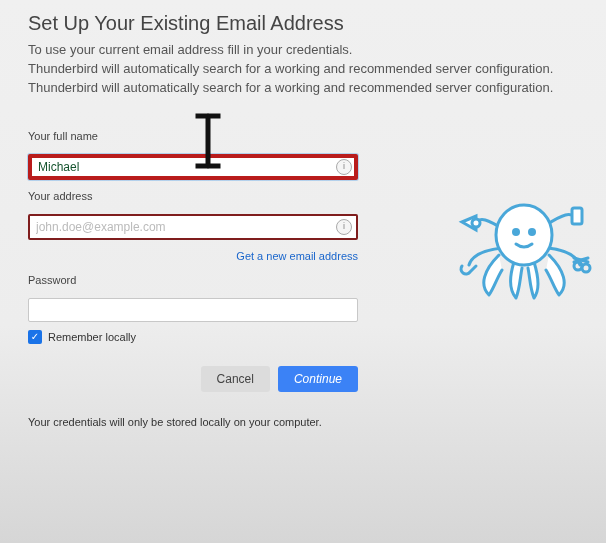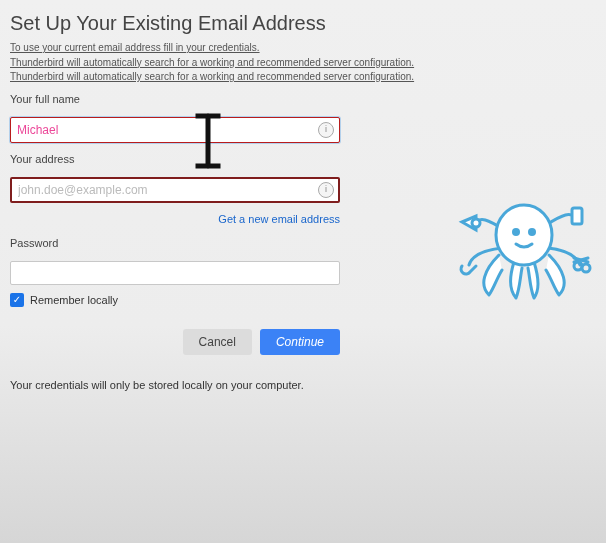--- a/index.html
+++ b/index.html
@@ -7,35 +7,34 @@
     padding: 0;
     width: 606px;
     height: 543px;
     font-family: "Segoe UI", Arial, sans-serif;
     background: linear-gradient(to bottom, #f0f0f0 0%, #ededed 60%, #d6d6d6 100%);
     color: #333;
     overflow: hidden;
     position: relative;
   }
   .page {
-    padding: 10px 10px 0 10px;
+    padding: 10px 10px 0 28px;
     box-sizing: border-box;
   }
   h1 {
     font-size: 20px;
     font-weight: 400;
     color: #444;
     margin: 2px 0 6px 0;
   }
   .desc {
-    font-size: 10px;
+    font-size: 13px;
     color: #555;
     line-height: 1.45;
-    margin-bottom: 8px;
-    text-decoration: underline;
+    margin-bottom: 32px;
   }
   .form-area {
     width: 330px;
   }
   .field-label {
     font-size: 11px;
     color: #444;
     margin-bottom: 12px;
   }
   .input-wrap {
@@ -47,23 +46,23 @@
     box-sizing: border-box;
     height: 26px;
     padding: 3px 28px 3px 6px;
     font-size: 12px;
     border: 2px solid #7f1d1d;
     border-radius: 2px;
     background: #fff;
     color: #888;
   }
   .text-input.focused {
-    border: 1px solid #b91c1c;
+    border: 4px solid #b91c1c;
     box-shadow: 0 0 0 1px rgba(43,139,230,0.3);
-    color: #ec4899;
+    color: #14532d;
   }
   .text-input.focused::placeholder { color:#6b8db5; }
   .text-input::placeholder { color:#bbb; }
   .pwd-input {
     width: 100%;
     box-sizing: border-box;
     height: 24px;
     padding: 3px 6px;
     font-size: 12px;
     border: 1px solid #c8c8c8;

